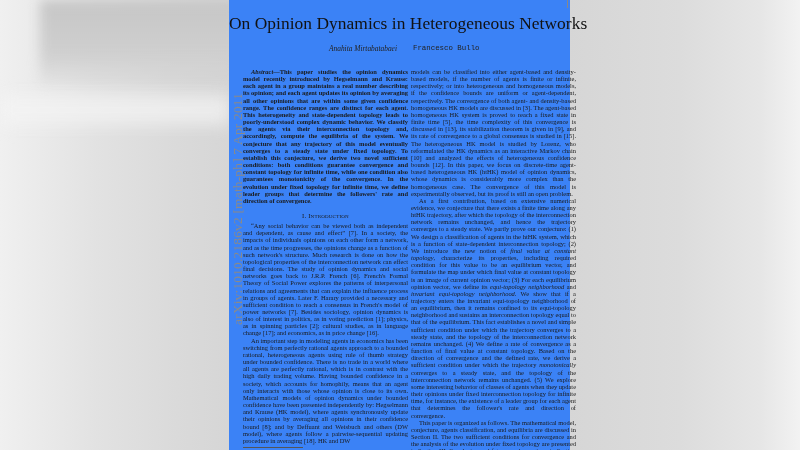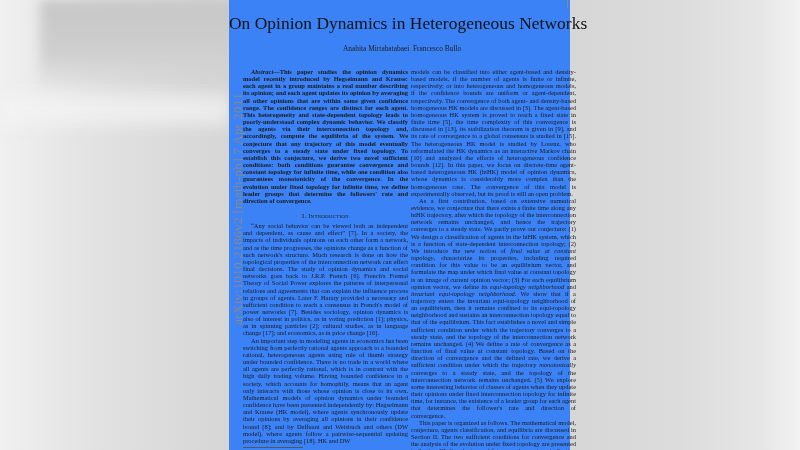--- a/index.html
+++ b/index.html
@@ -24,22 +24,22 @@
   .page-mark {
     position:absolute; left:567px; top:0; width:1px; height:8px; background:#888;
   }
   .title {
     position:absolute; left:0; top:13px; width:341px; text-align:center;
     font-size:17.4px; letter-spacing:0.05px; color:#111; white-space:nowrap;
   }
   .authors {
     position:absolute; top:44px; font-size:7.4px; color:#222; white-space:nowrap;
   }
-  .author-1 { left:114px; }
-  .author-2 { left:184px; }
+  .author-1 { left:100px;font-style:italic; }
+  .author-2 { left:184px;font-family:Liberation Mono, monospace; }
 
   .col {
     position:absolute; width:165px; font-size:6.45px; line-height:7.15px;
     text-align:justify; color:#1a1a1a;
   }
   .col-left { left:14px; top:68px; }
   .col-right { left:182px; top:68px; }
   .abstract { font-weight:bold; text-indent:8px; margin:0; }
   .abstract .abs-label { font-style:italic; }
   .section-head {

